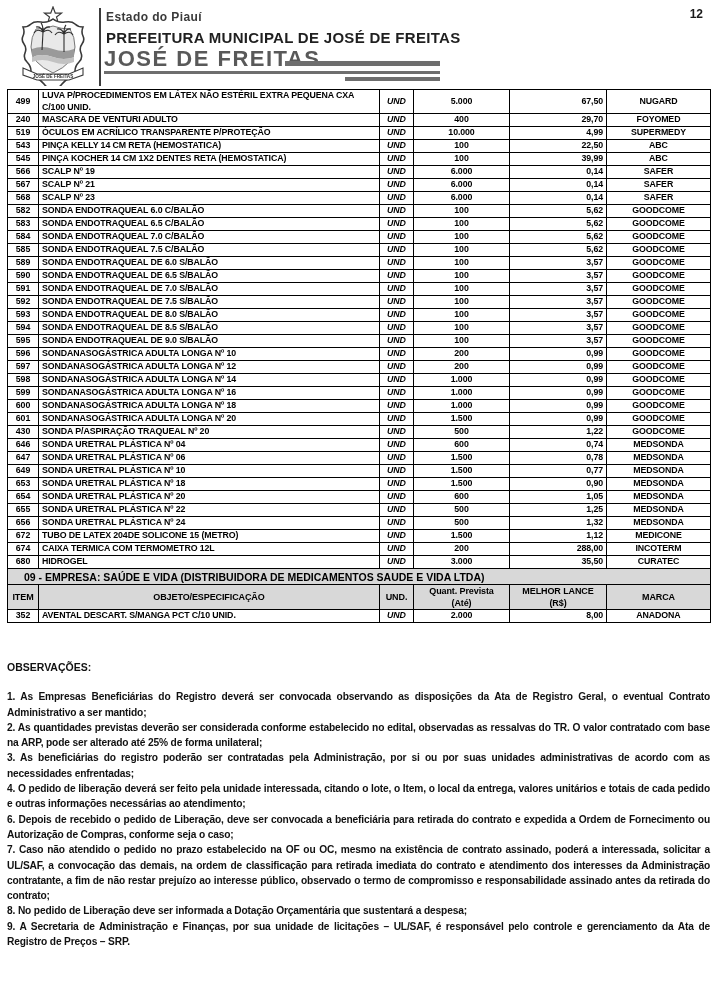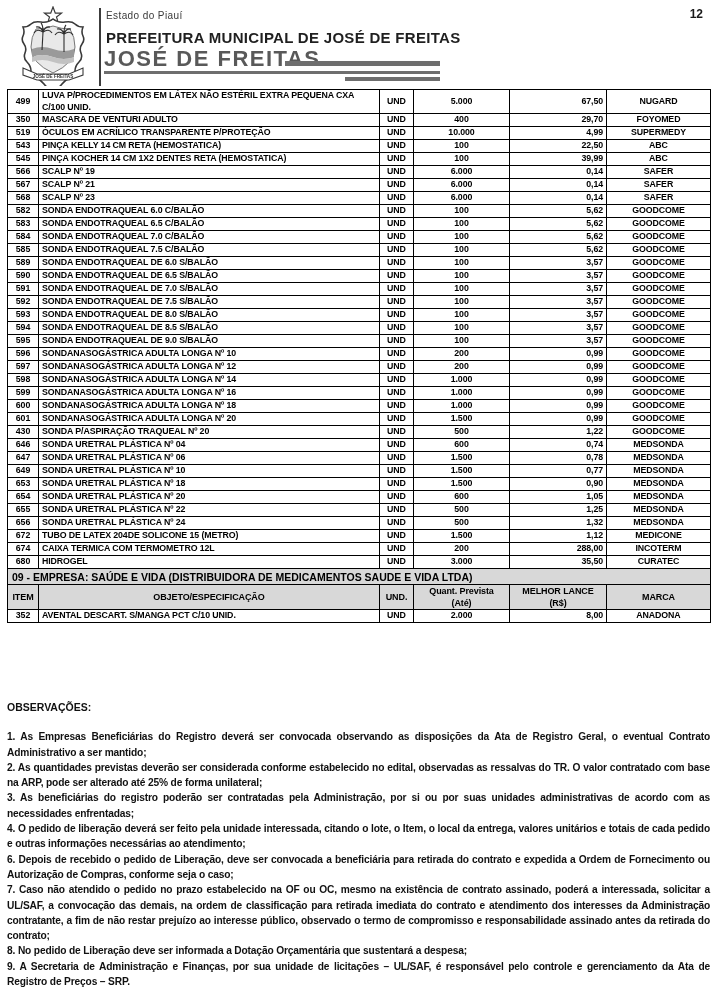--- a/index.html
+++ b/index.html
@@ -20,21 +20,21 @@
   }
   .crest {
     position:absolute; left:9px; top:6px; width:88px; height:80px;
   }
   .header-divider {
     position:absolute; left:99px; top:8px; width:2px; height:78px;
     background:#3c3c3c;
   }
   .hdr-state {
     position:absolute; left:106px; top:10px;
-    font-size:10px; font-weight:normal; letter-spacing:.4px; color:#3a3a3a;
+    font-size:12px; font-weight:bold; letter-spacing:.4px; color:#3a3a3a;
   }
   .hdr-municipality {
     position:absolute; left:106px; top:29px;
     font-size:15px; font-weight:bold; letter-spacing:.3px; color:#1f1f1f;
   }
   .hdr-city-title {
     position:absolute; left:104px; top:46px;
     font-size:22px; font-weight:bold; letter-spacing:1.5px;
     color:var(--brand-gray,#595959);
   }
@@ -57,37 +57,37 @@
   }
   table.doc tr { height:13px; }
   col.c-item  { width:31px; }
   col.c-desc  { width:341px; }
   col.c-und   { width:34px; }
   col.c-qty   { width:96px; }
   col.c-price { width:97px; }
   col.c-marca { width:104px; }
   td.col-item  { text-align:center; }
   td.col-desc  { text-align:left; }
-  td.col-und   { text-align:center; }
+  td.col-und   { text-align:center;font-style:italic; }
   td.col-qty   { text-align:center; }
   td.col-price { text-align:right; padding-right:16px; }
   td.col-marca { text-align:center; }
   tr.section-row td {
     background:var(--header-fill,#d8d8d8);
     text-align:left; font-size:10.5px; letter-spacing:0;
-    height:16px; line-height:14px; padding-left:4px;
+    height:16px; line-height:14px; padding-left:16px;
   }
   tr.colhead-row { height:28px; }
   tr.colhead-row th {
     background:var(--header-fill,#d8d8d8);
     text-align:center; font-size:9px; white-space:pre-line; line-height:12px;
   }
   
   .obs {
-    position:absolute; left:7px; top:700px; width:703px;
+    position:absolute; left:7px; top:660px; width:703px;
     font-size:10.2px; font-weight:bold; letter-spacing:-0.15px;
     line-height:15.3px; color:#111;
   }
   .obs-title { margin-bottom:14px; font-size:10.5px; letter-spacing:0; }
   .obs p { text-align:justify; }
 </style>
 </head>
 <body>
 
 <div class="page">
@@ -141,21 +141,21 @@
       <tbody id="continuation-tbody">
           <tr>
             <td class="col-item">499</td>
             <td class="col-desc">LUVA P/PROCEDIMENTOS EM LÁTEX NÃO ESTÉRIL EXTRA PEQUENA CXA C/100 UNID.</td>
             <td class="col-und">UND</td>
             <td class="col-qty">5.000</td>
             <td class="col-price">67,50</td>
             <td class="col-marca">NUGARD</td>
           </tr>
           <tr>
-            <td class="col-item">350</td>
+            <td class="col-item">240</td>
             <td class="col-desc">MASCARA DE VENTURI ADULTO</td>
             <td class="col-und">UND</td>
             <td class="col-qty">400</td>
             <td class="col-price">29,70</td>
             <td class="col-marca">FOYOMED</td>
           </tr>
           <tr>
             <td class="col-item">519</td>
             <td class="col-desc">ÓCULOS EM ACRÍLICO TRANSPARENTE P/PROTEÇÃO</td>
             <td class="col-und">UND</td>

